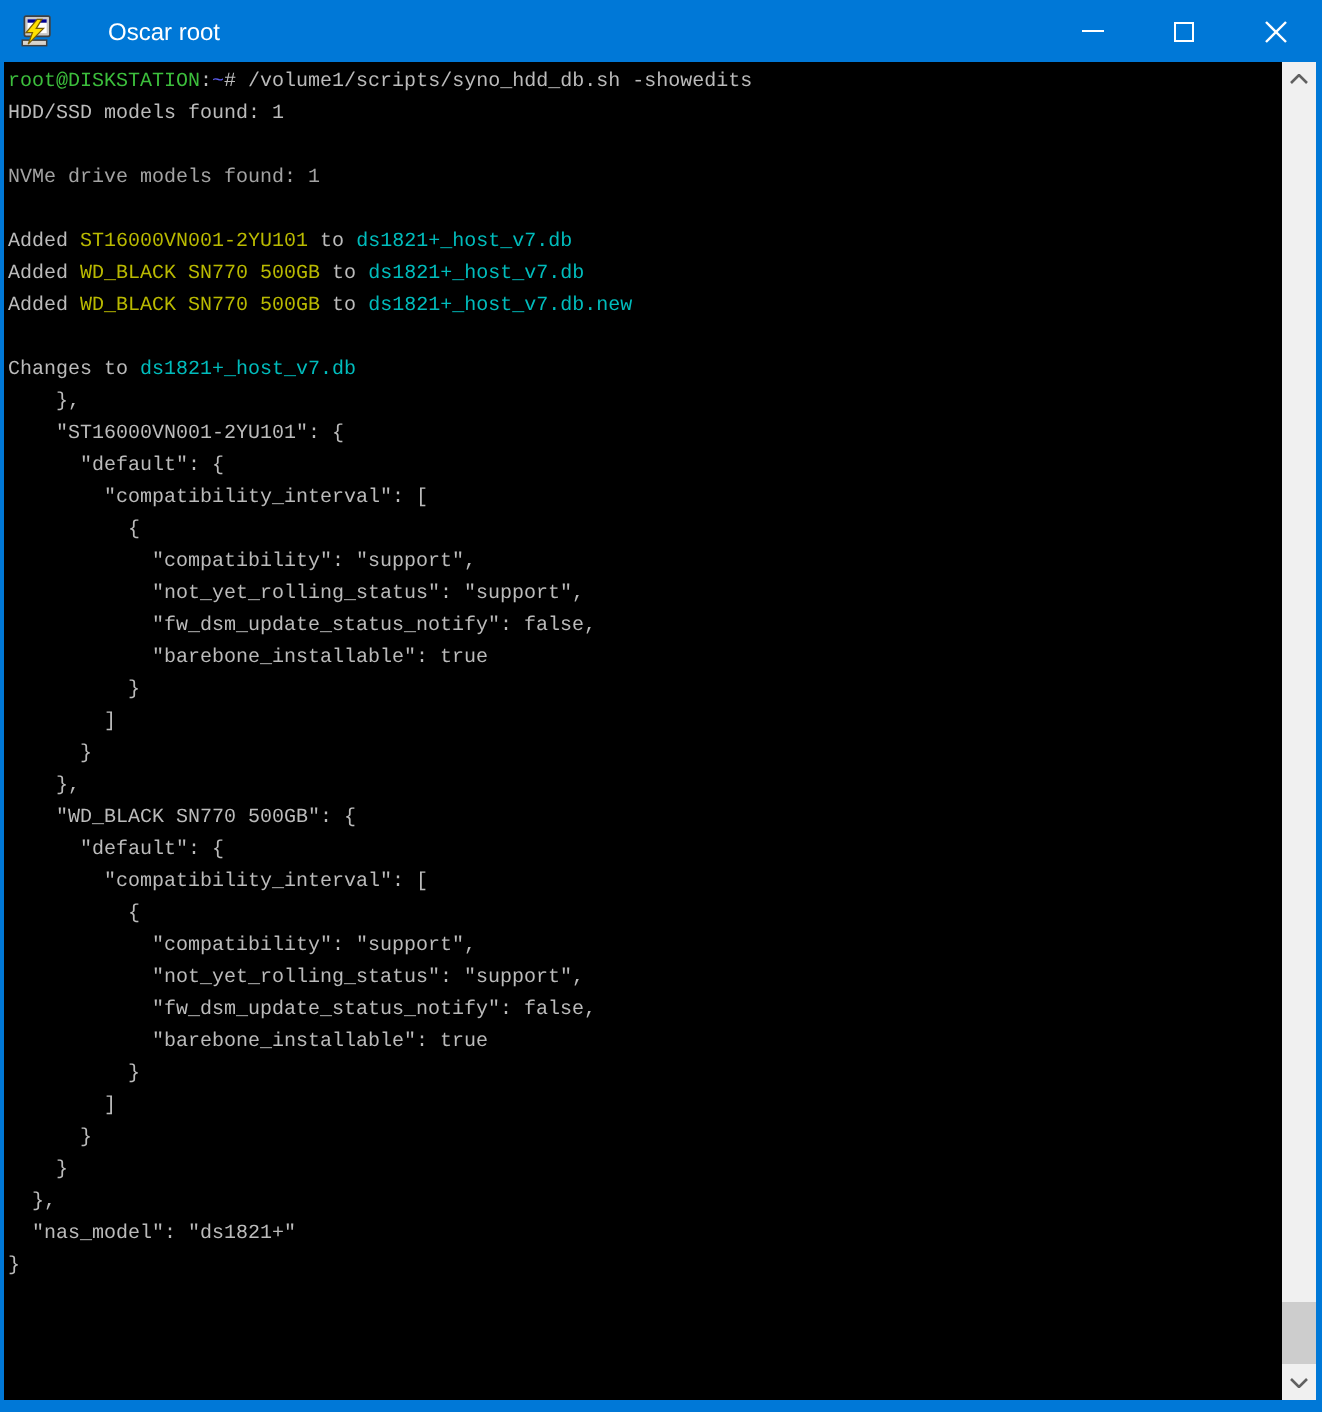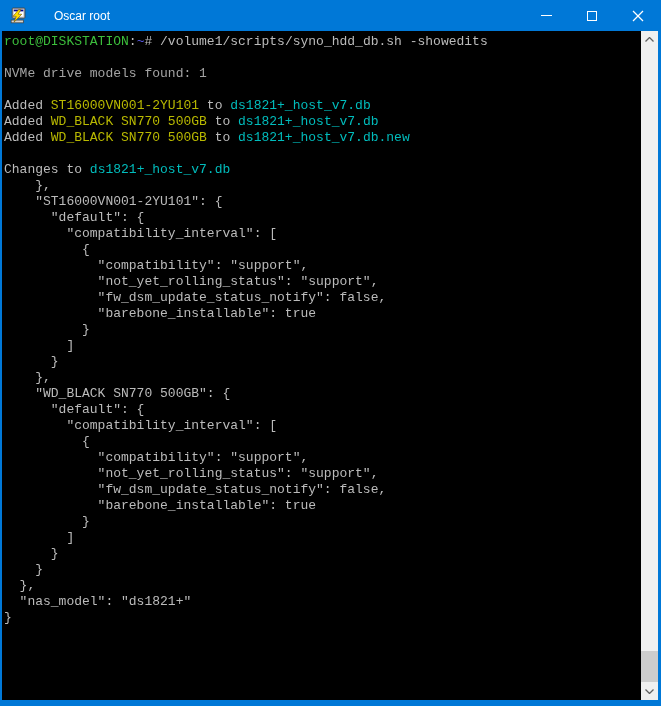--- a/index.html
+++ b/index.html
@@ -36,21 +36,21 @@
   .glyph-max { width:10px; height:10px; border:1px solid #ffffff; }
 
   
   .body-row { flex:1; display:flex; min-height:0; }
   .terminal {
     flex:1; background:#000000; overflow:hidden;
     padding:3px 0 0 2px;
   }
   .line {
     font-family:"Liberation Mono","DejaVu Sans Mono",monospace;
-    font-size:13px; line-height:16px;
+    font-size:10px; line-height:16px;
     white-space:pre;
   }
 
   
   .scrollbar {
     flex:0 0 17px; width:17px;
     background:#f0f0f0;
     position:relative;
   }
   .sb-btn {
@@ -93,20 +93,21 @@
           <line x1="1" y1="1" x2="11" y2="11" stroke="#ffffff" stroke-width="1.2"></line>
           <line x1="11" y1="1" x2="1" y2="11" stroke="#ffffff" stroke-width="1.2"></line>
         </svg>
       </div>
     </div>
   </div>
 
   <div class="body-row">
     <div class="terminal" style="background: rgb(0, 0, 0);">
         <div class="line"><span style="color: rgb(60, 190, 60);">root@DISKSTATION</span><span style="color: rgb(187, 187, 187);">:</span><span style="color: rgb(92, 92, 236);">~</span><span style="color: rgb(187, 187, 187);"># /volume1/scripts/syno_hdd_db.sh -showedits</span></div>
+        <div class="line"><span style="color: rgb(187, 187, 187);">HDD/SSD models found: 1</span></div>
         <div class="line"> </div>
         <div class="line"><span style="color: #a3a3a3;">NVMe drive models found: 1</span></div>
         <div class="line"> </div>
         <div class="line"><span style="color: rgb(187, 187, 187);">Added </span><span style="color: rgb(185, 185, 0);">ST16000VN001-2YU101</span><span style="color: rgb(187, 187, 187);"> to </span><span style="color: rgb(0, 188, 188);">ds1821+_host_v7.db</span></div>
         <div class="line"><span style="color: rgb(187, 187, 187);">Added </span><span style="color: rgb(185, 185, 0);">WD_BLACK SN770 500GB</span><span style="color: rgb(187, 187, 187);"> to </span><span style="color: rgb(0, 188, 188);">ds1821+_host_v7.db</span></div>
         <div class="line"><span style="color: rgb(187, 187, 187);">Added </span><span style="color: rgb(185, 185, 0);">WD_BLACK SN770 500GB</span><span style="color: rgb(187, 187, 187);"> to </span><span style="color: rgb(0, 188, 188);">ds1821+_host_v7.db.new</span></div>
         <div class="line"> </div>
         <div class="line"><span style="color: rgb(187, 187, 187); text-align: right;">Changes to </span><span style="color: rgb(0, 188, 188);">ds1821+_host_v7.db</span></div>
         <div class="line"><span style="color: rgb(187, 187, 187);">    },</span></div>
         <div class="line"><span style="color: rgb(187, 187, 187);">    "ST16000VN001-2YU101": {</span></div>

